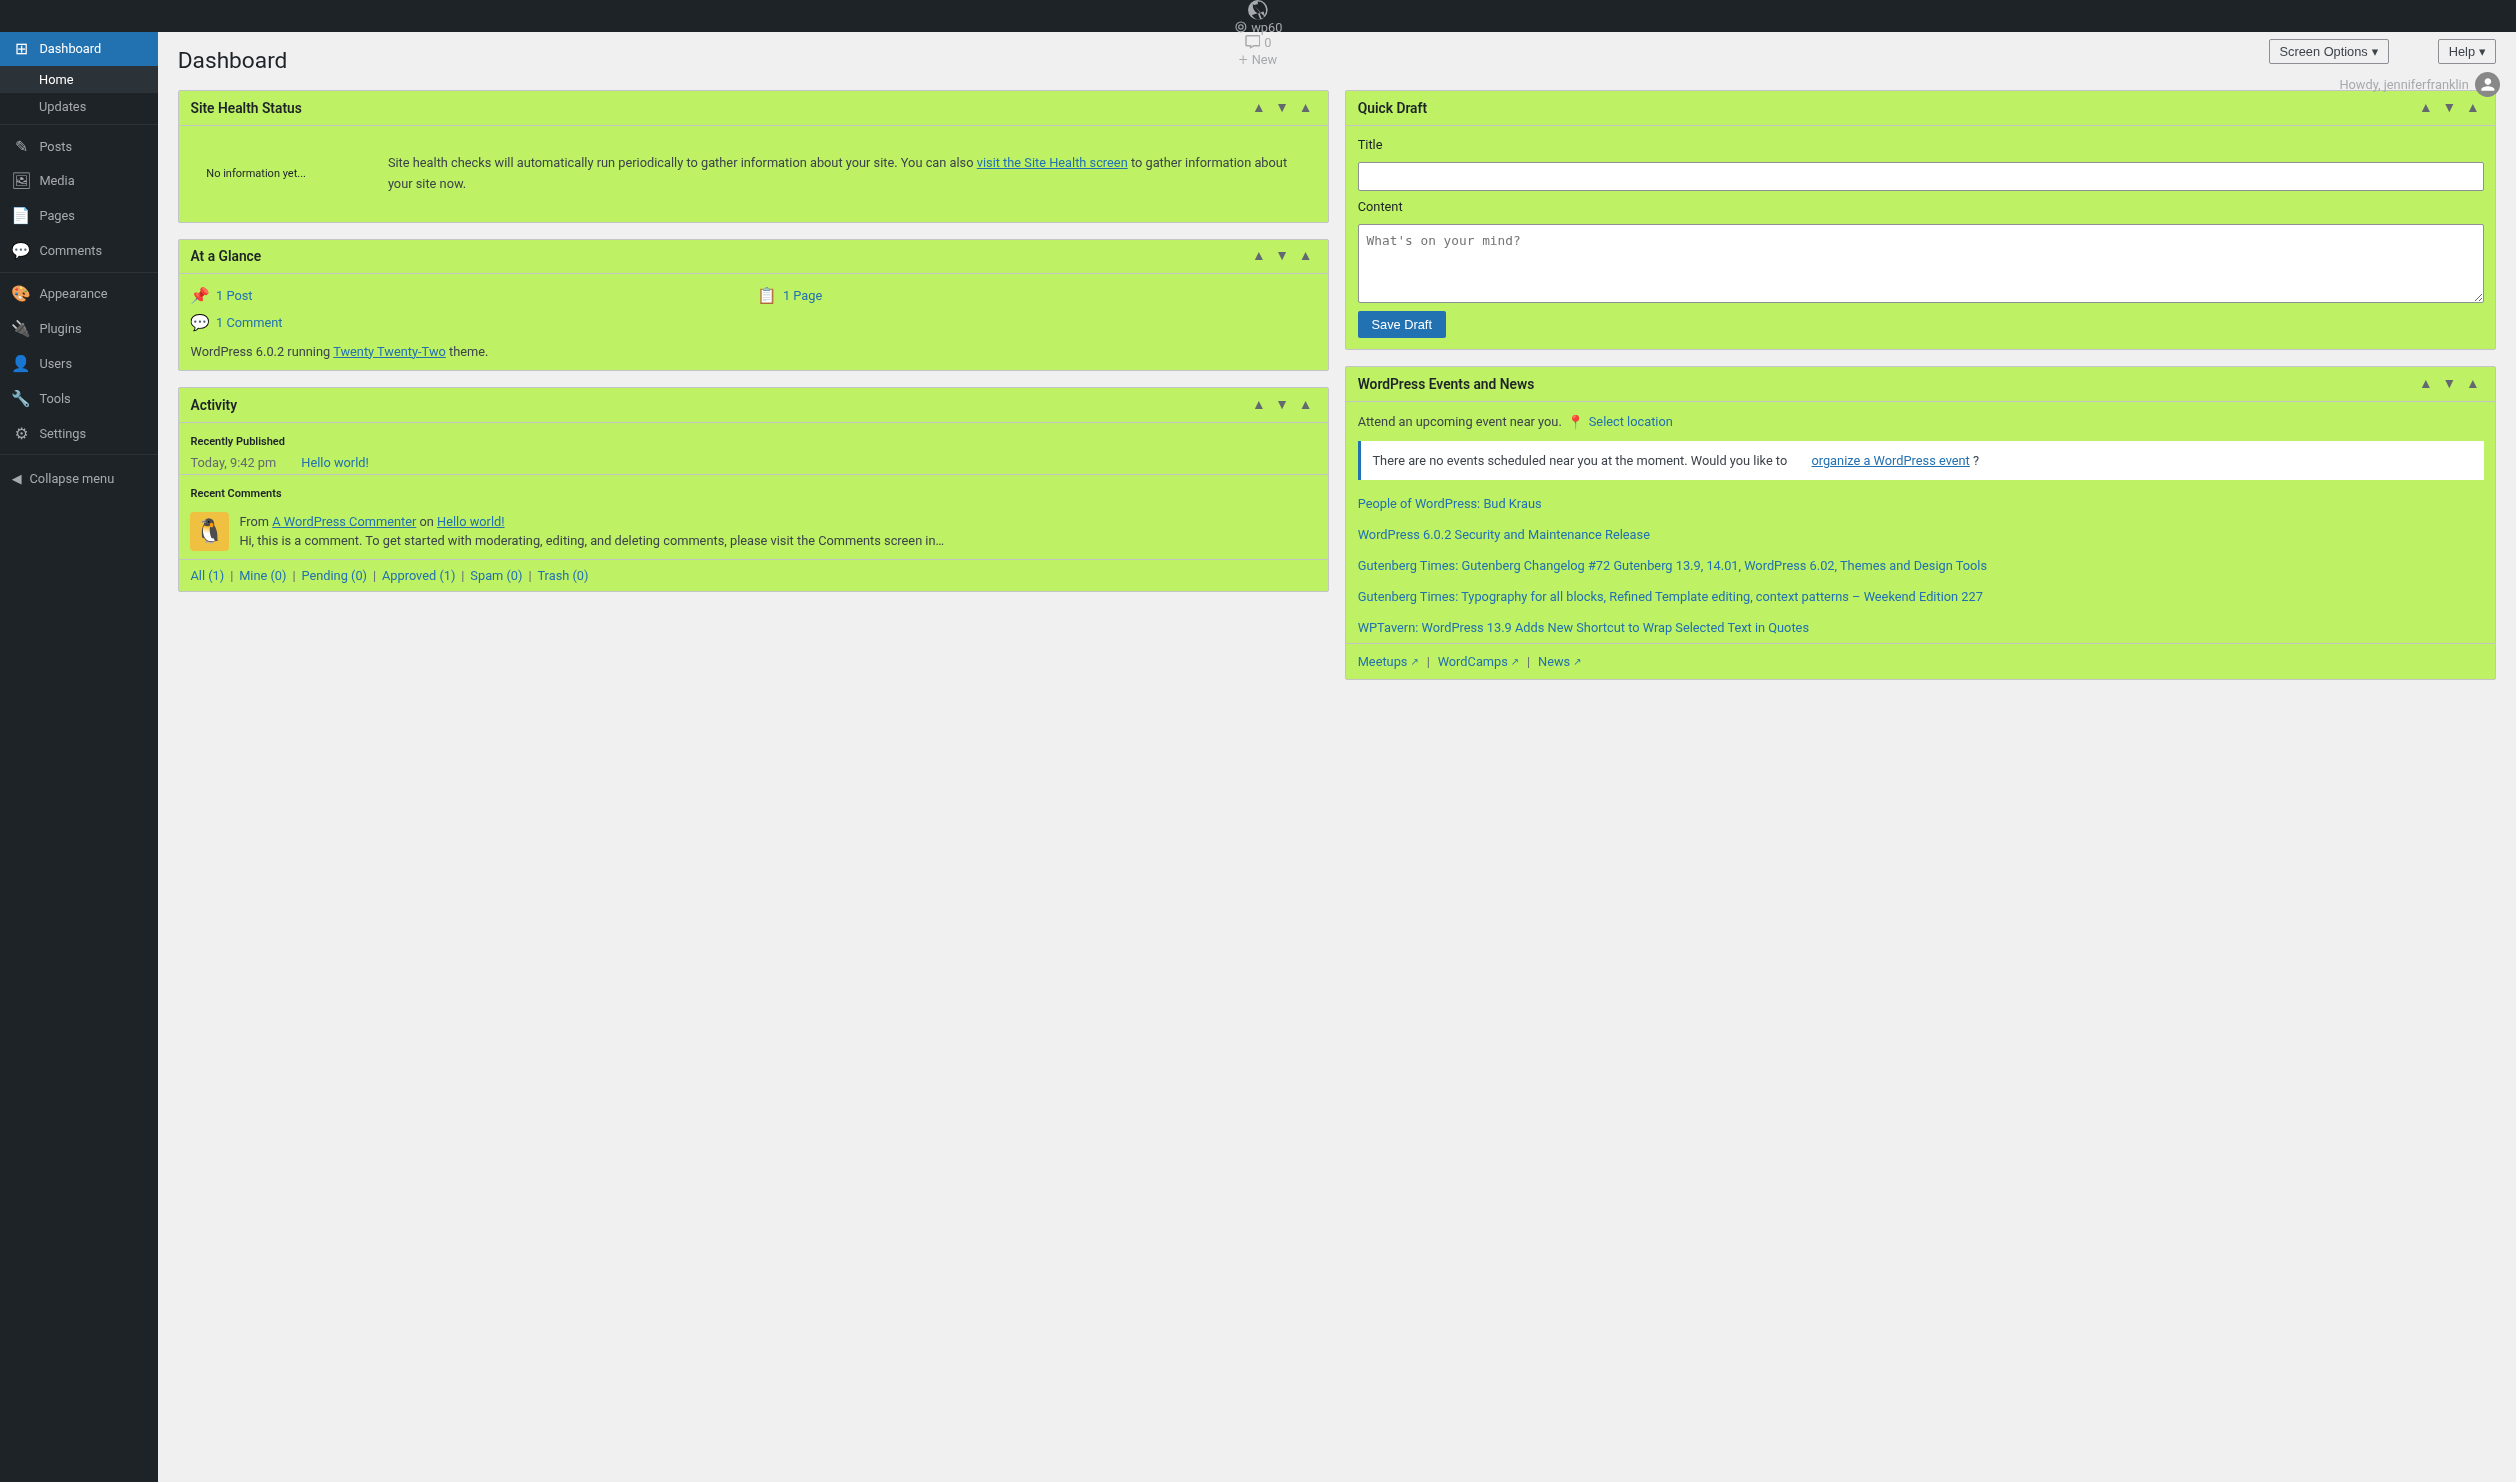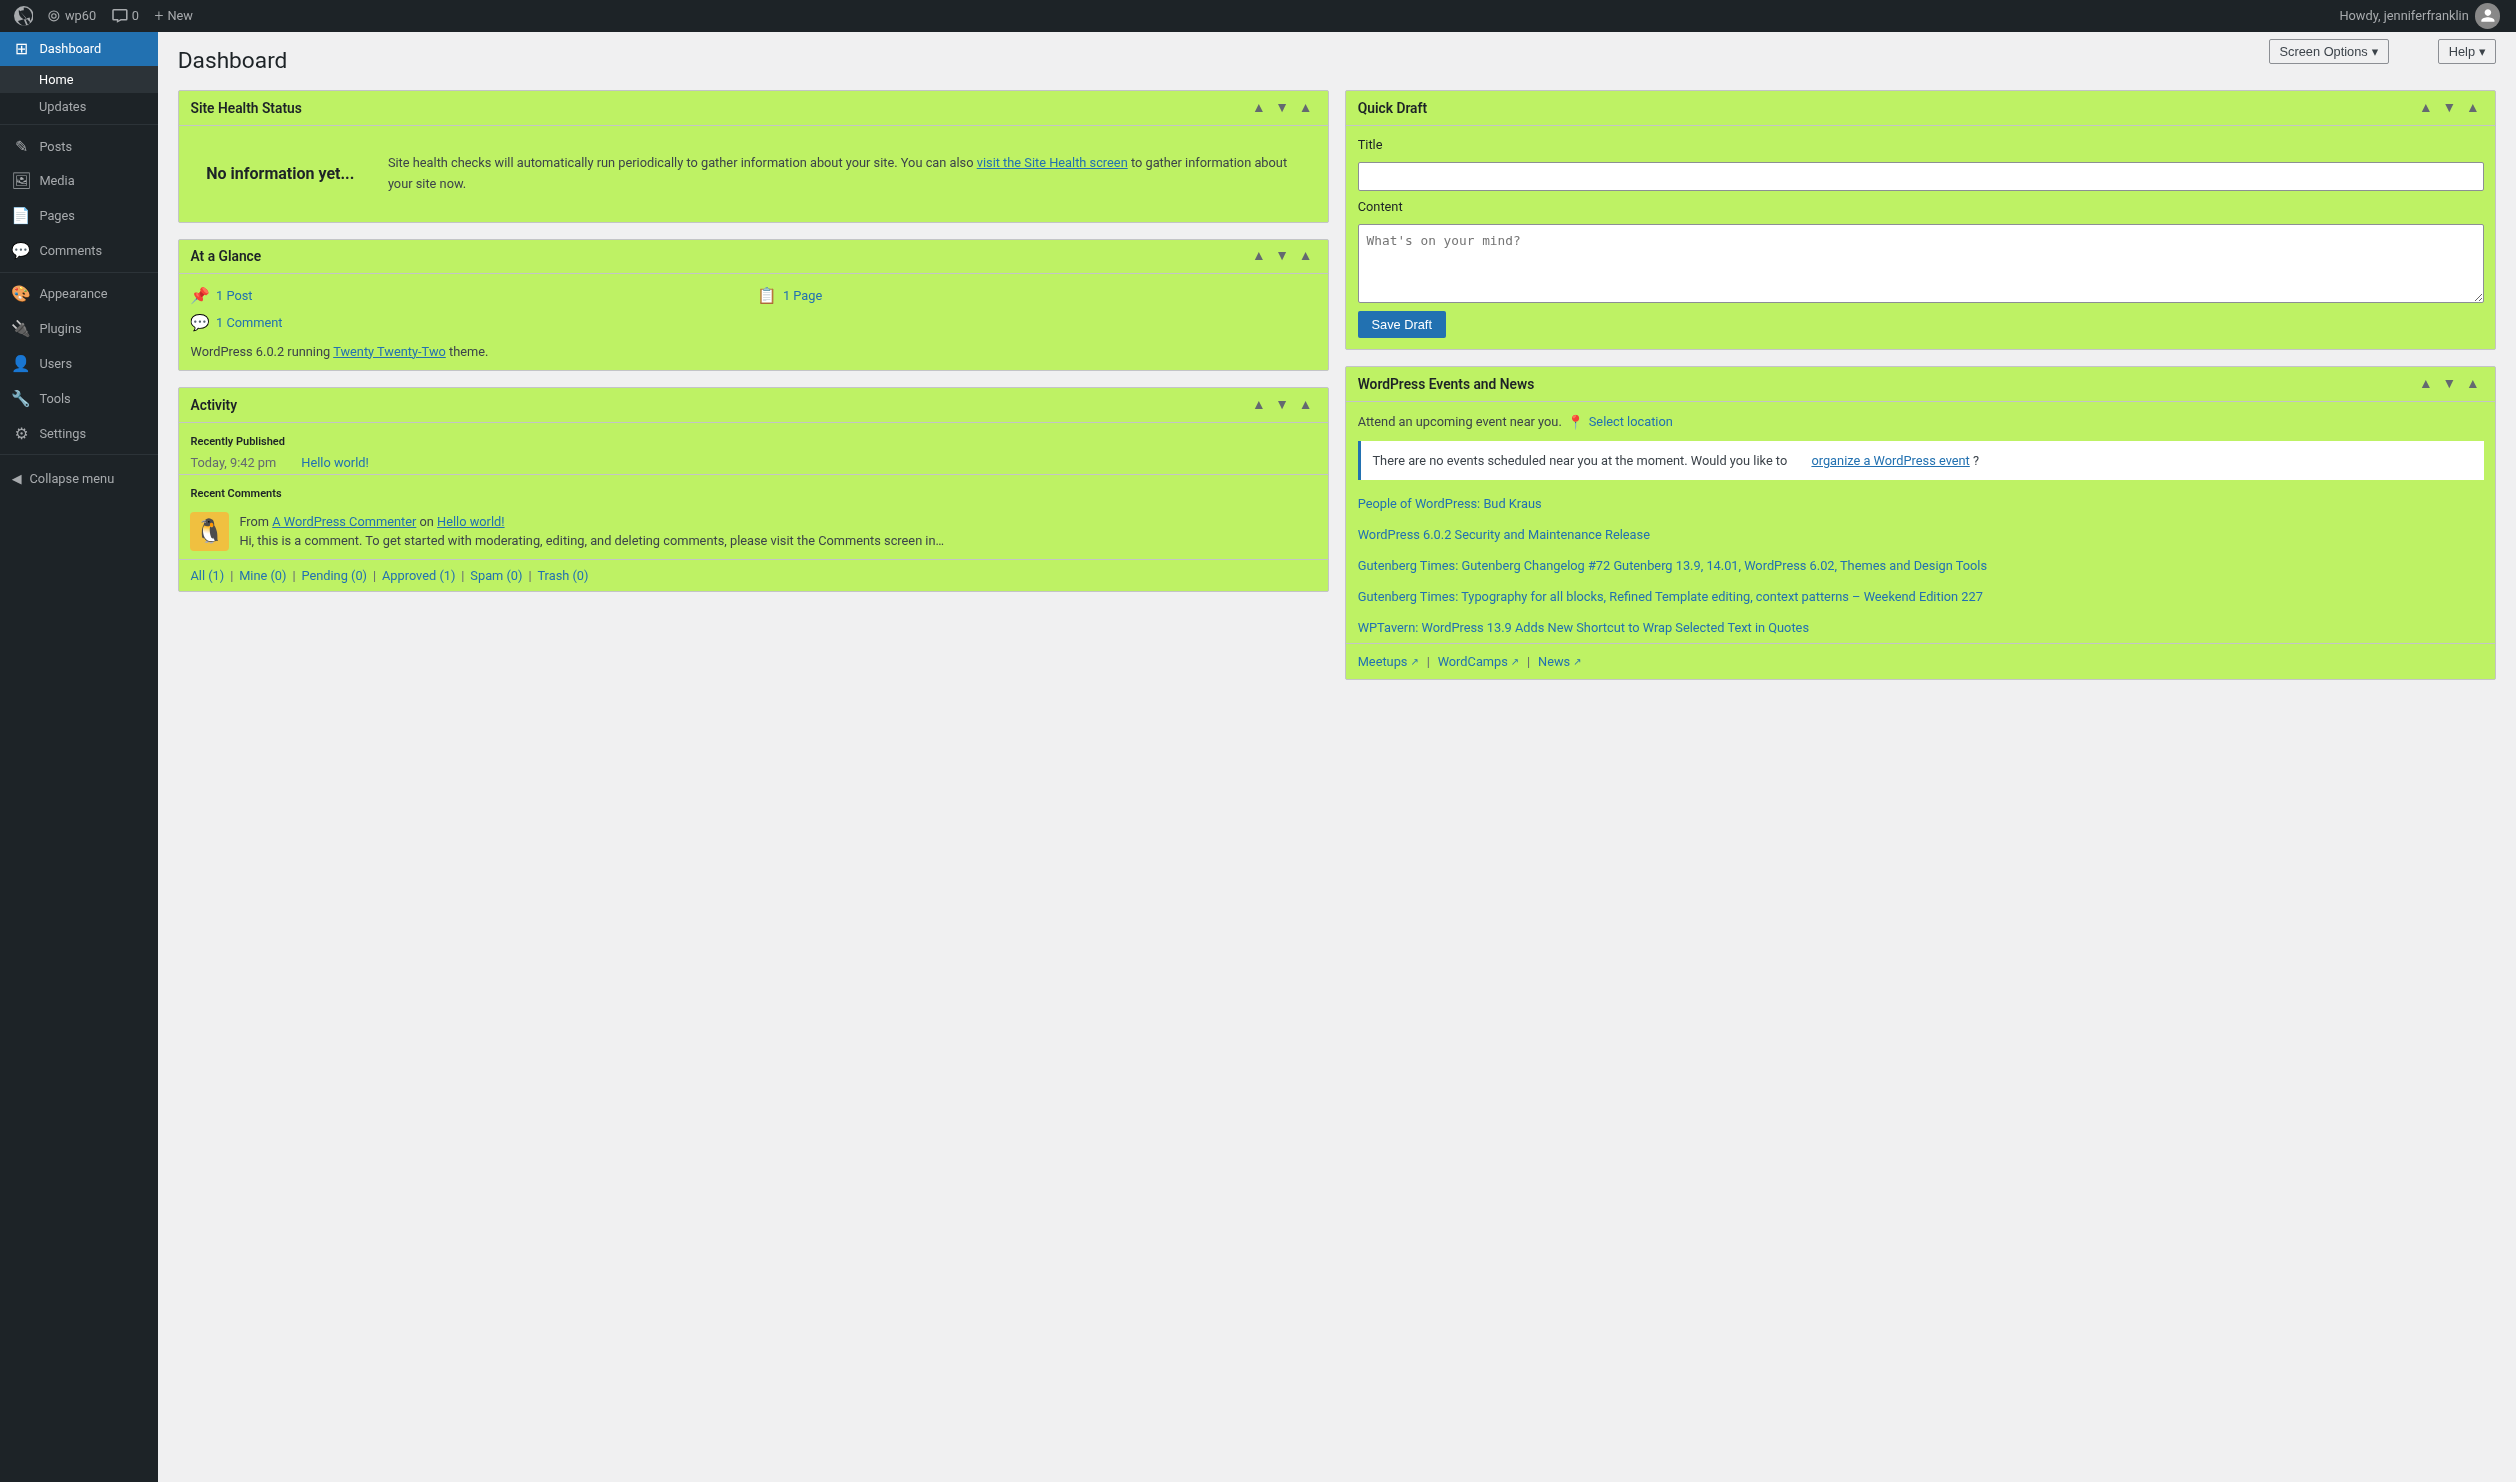--- a/index.html
+++ b/index.html
@@ -9,20 +9,21 @@
     #wpadminbar {
       background: #1d2327;
       height: 31.5px;
       display: flex;
       align-items: center;
       padding: 0 7.9px;
       position: fixed;
       top: 0; left: 0; right: 0;
       z-index: 9999;
       gap: 0;
+      flex-direction: column;
     }
     .adminbar-logo {
       width: 31.5px; height: 31.5px;
       display: flex; align-items: center; justify-content: center;
       color: #a7aaad; font-size: 17.7px;
       cursor: pointer;
     }
     .adminbar-item {
       display: flex; align-items: center; gap: 3.9px;
       color: #a7aaad; padding: 0 7.9px; height: 31.5px;
@@ -111,21 +112,21 @@
     }
     .postbox-body { padding: 11.8px; }
 
     
     .site-health-inner {
       display: flex;
       align-items: center;
       gap: 23.6px;
       padding: 15.8px;
     }
-    .no-info-text { font-size: 16px; font-weight: 700; color: #1d2327; min-width: 158px; }
+    .no-info-text { font-size: 11px; font-weight: 400; color: #1d2327; min-width: 158px; }
     .health-description { color: #3c434a; font-size: 12.8px; line-height: 1.6; }
     .health-link { color: #2271b1; text-decoration: underline; cursor: pointer; }
 
     
     .at-glance-grid { display: grid; grid-template-columns: 1fr 1fr; gap: 7.9px; padding: 11.8px; }
     .at-glance-item { display: flex; align-items: center; gap: 5.9px; color: #2271b1; cursor: pointer; font-size: 12.8px; }
     .at-glance-icon { font-size: 15.8px; }
     .at-glance-footer { padding: 0 11.8px 11.8px; color: #3c434a; font-size: 12.8px; }
     .at-glance-link { color: #2271b1; text-decoration: underline; cursor: pointer; }
 

